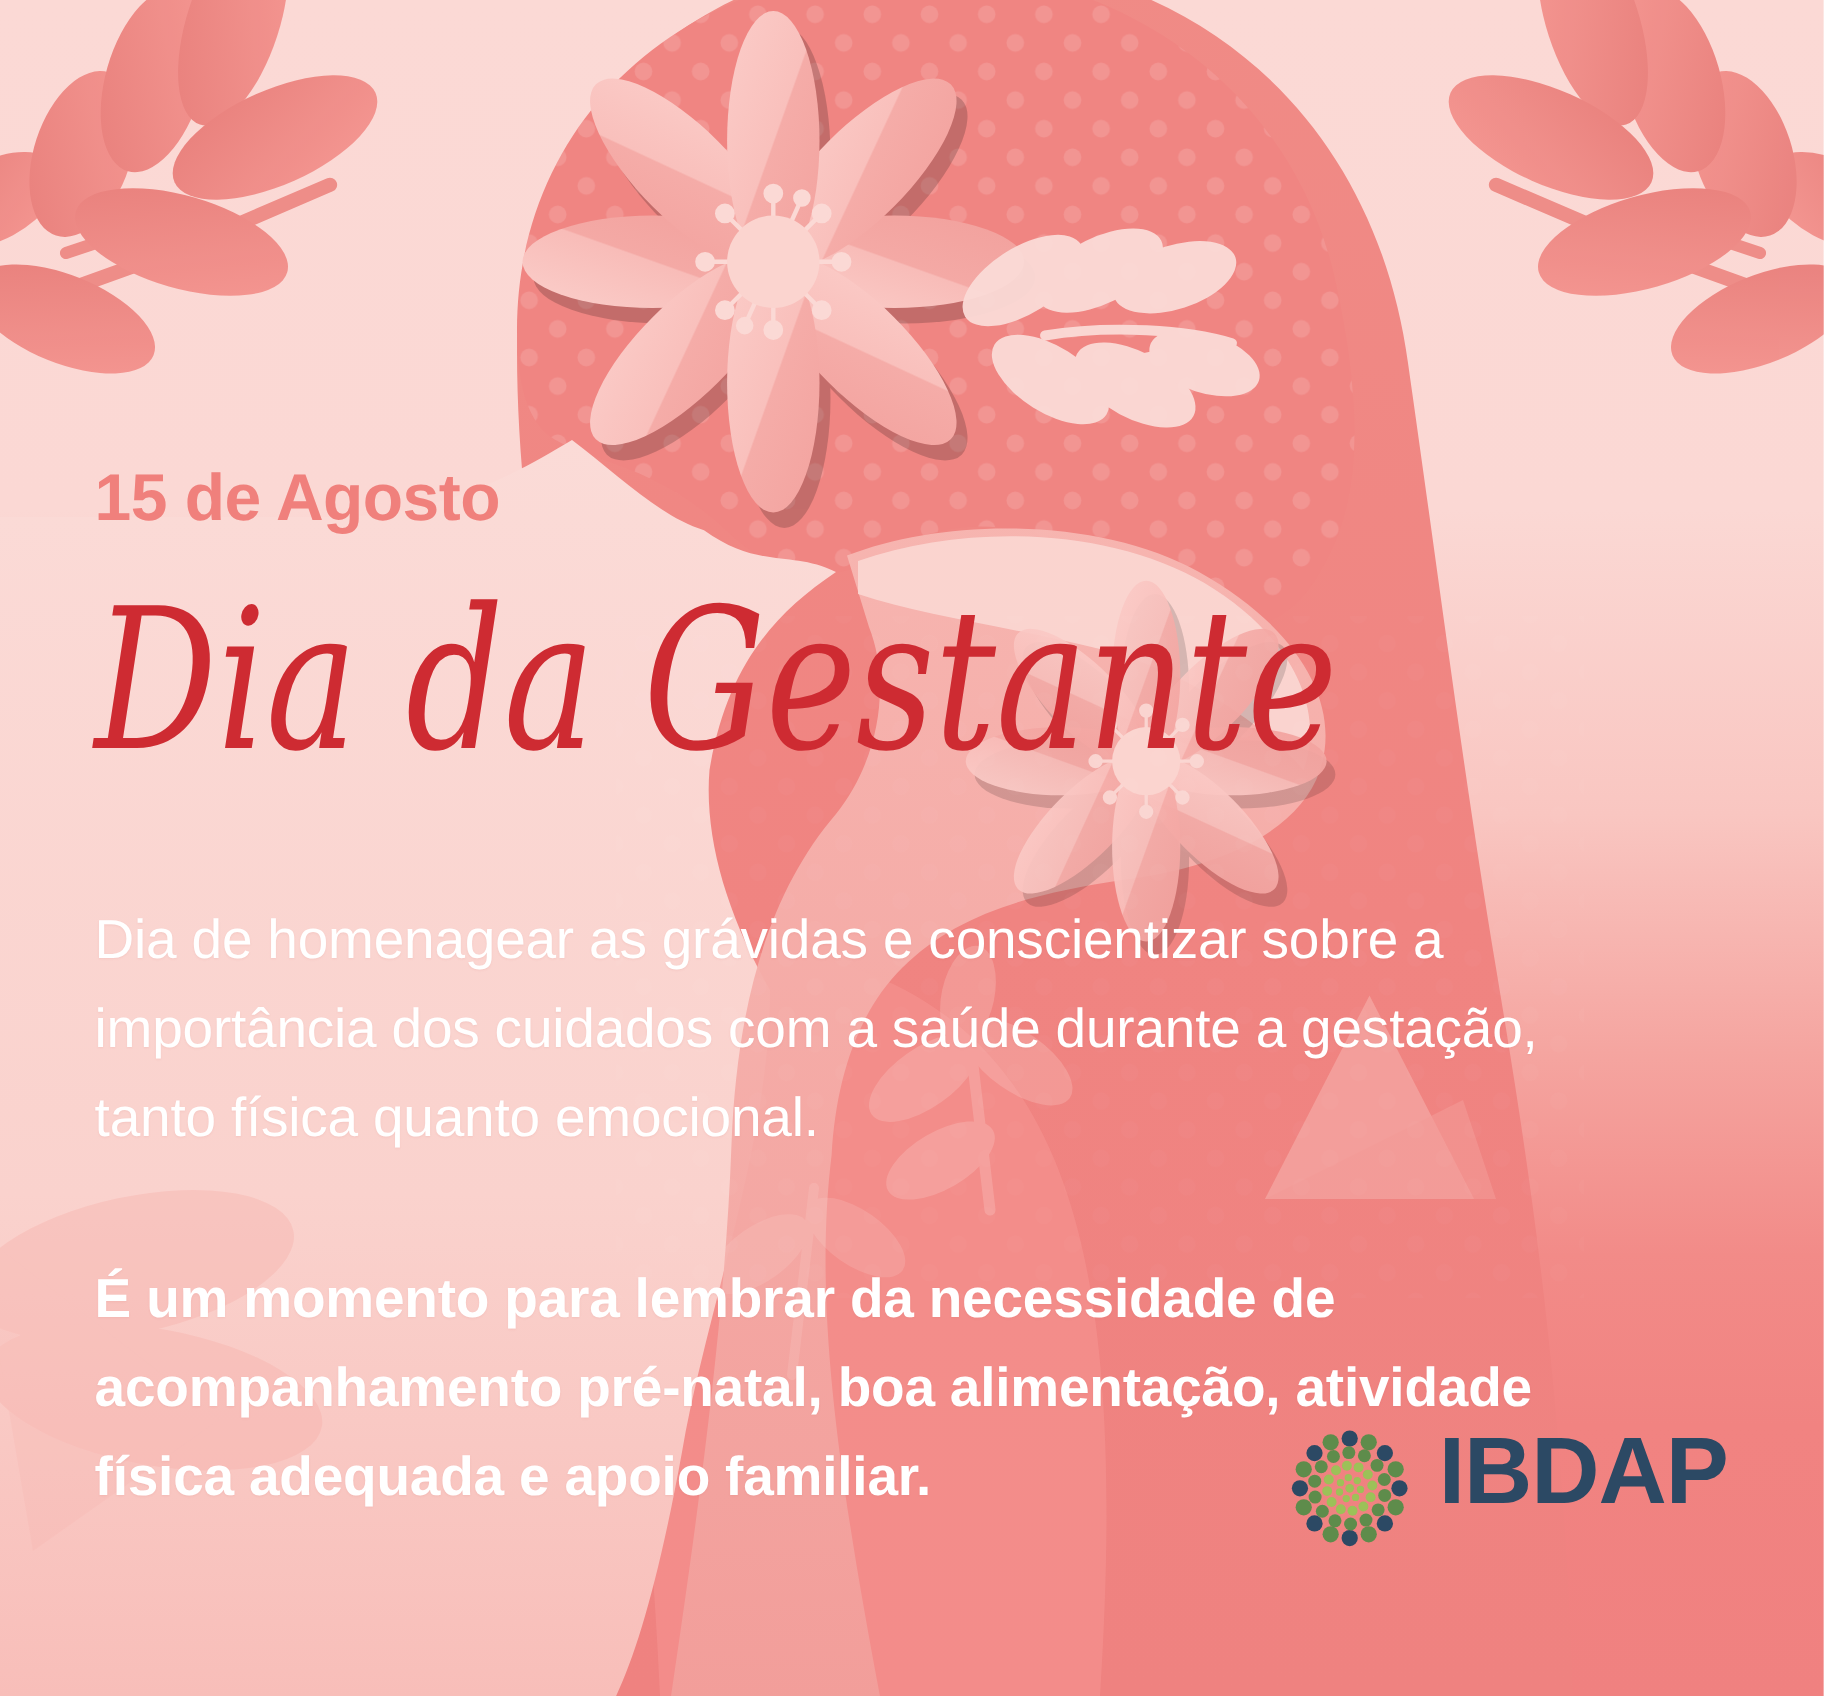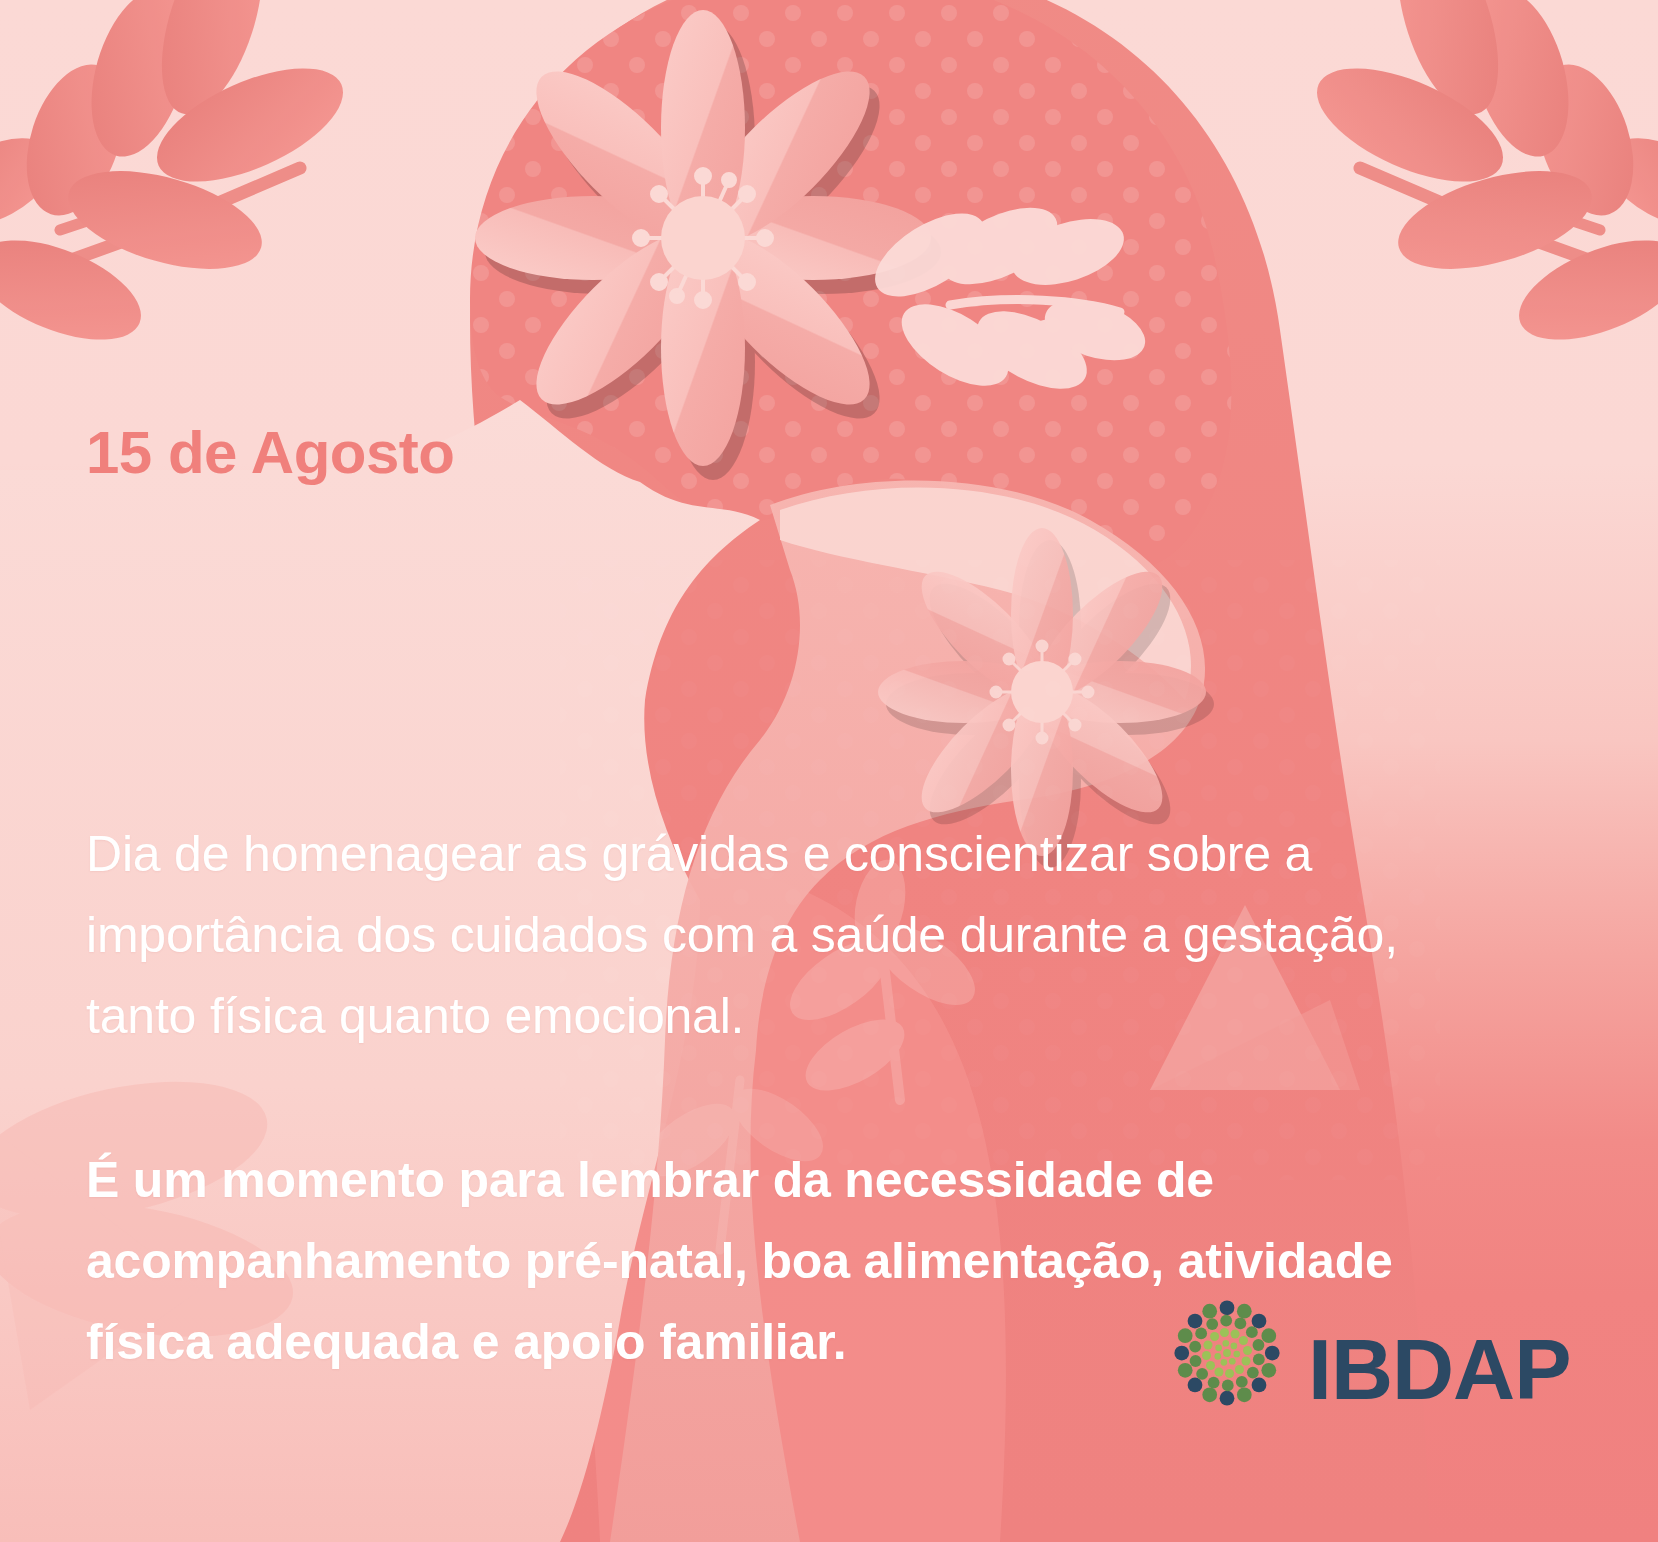--- a/index.html
+++ b/index.html
@@ -60,21 +60,21 @@
   }
   #para1{top:764px;}
   #para2{top:1090px;font-weight:bold;}
 
   
   .logo{
     position:absolute;
     left:1168px;
     top:1294px;
     display:flex;
-    align-items:flex-end;
+    align-items:flex-start;
     gap:22px;
   }
   .logo-mark{width:118px;height:118px;display:block;}
   .logo-word{
     font-size:86px;
     font-weight:700;
     color:#2C4964;
     letter-spacing:-1px;
     line-height:1;
     font-family:"Liberation Sans", sans-serif;
@@ -318,20 +318,25 @@
       <g opacity="0.5">
         <rect x="560" y="560" width="880" height="620" fill="url(#dots)" opacity="0.35"></rect>
       </g>
     </g>
   </svg>
 
   <div class="textwrap">
 
     <div class="kicker">15 de Agosto</div>
 
+    <div class="script-title">
+      <svg viewBox="0 0 1200 250">
+        <text id="scriptText" x="10" y="180" font-family="'DejaVu Serif', serif" font-size="178" font-style="italic" fill="#CE2B32" textLength="1130" lengthAdjust="spacingAndGlyphs">Dia da Gestante</text>
+      </svg>
+    </div>
 
     <p class="para" id="para1">Dia de homenagear as grávidas e conscientizar sobre a importância dos cuidados com a saúde durante a gestação, tanto física quanto emocional.</p>
     <p class="para" id="para2">É um momento para lembrar da necessidade de acompanhamento pré-natal, boa alimentação, atividade física adequada e apoio familiar.</p>
   </div>
 
   <div class="logo">
     <svg class="logo-mark" viewBox="0 0 120 120">
       <g id="logoDots">
           <circle cx="106.00" cy="60.00" r="7.5" fill="#2C4964"></circle>
           <circle cx="102.50" cy="77.60" r="7.5" fill="#5E8C4B"></circle>

